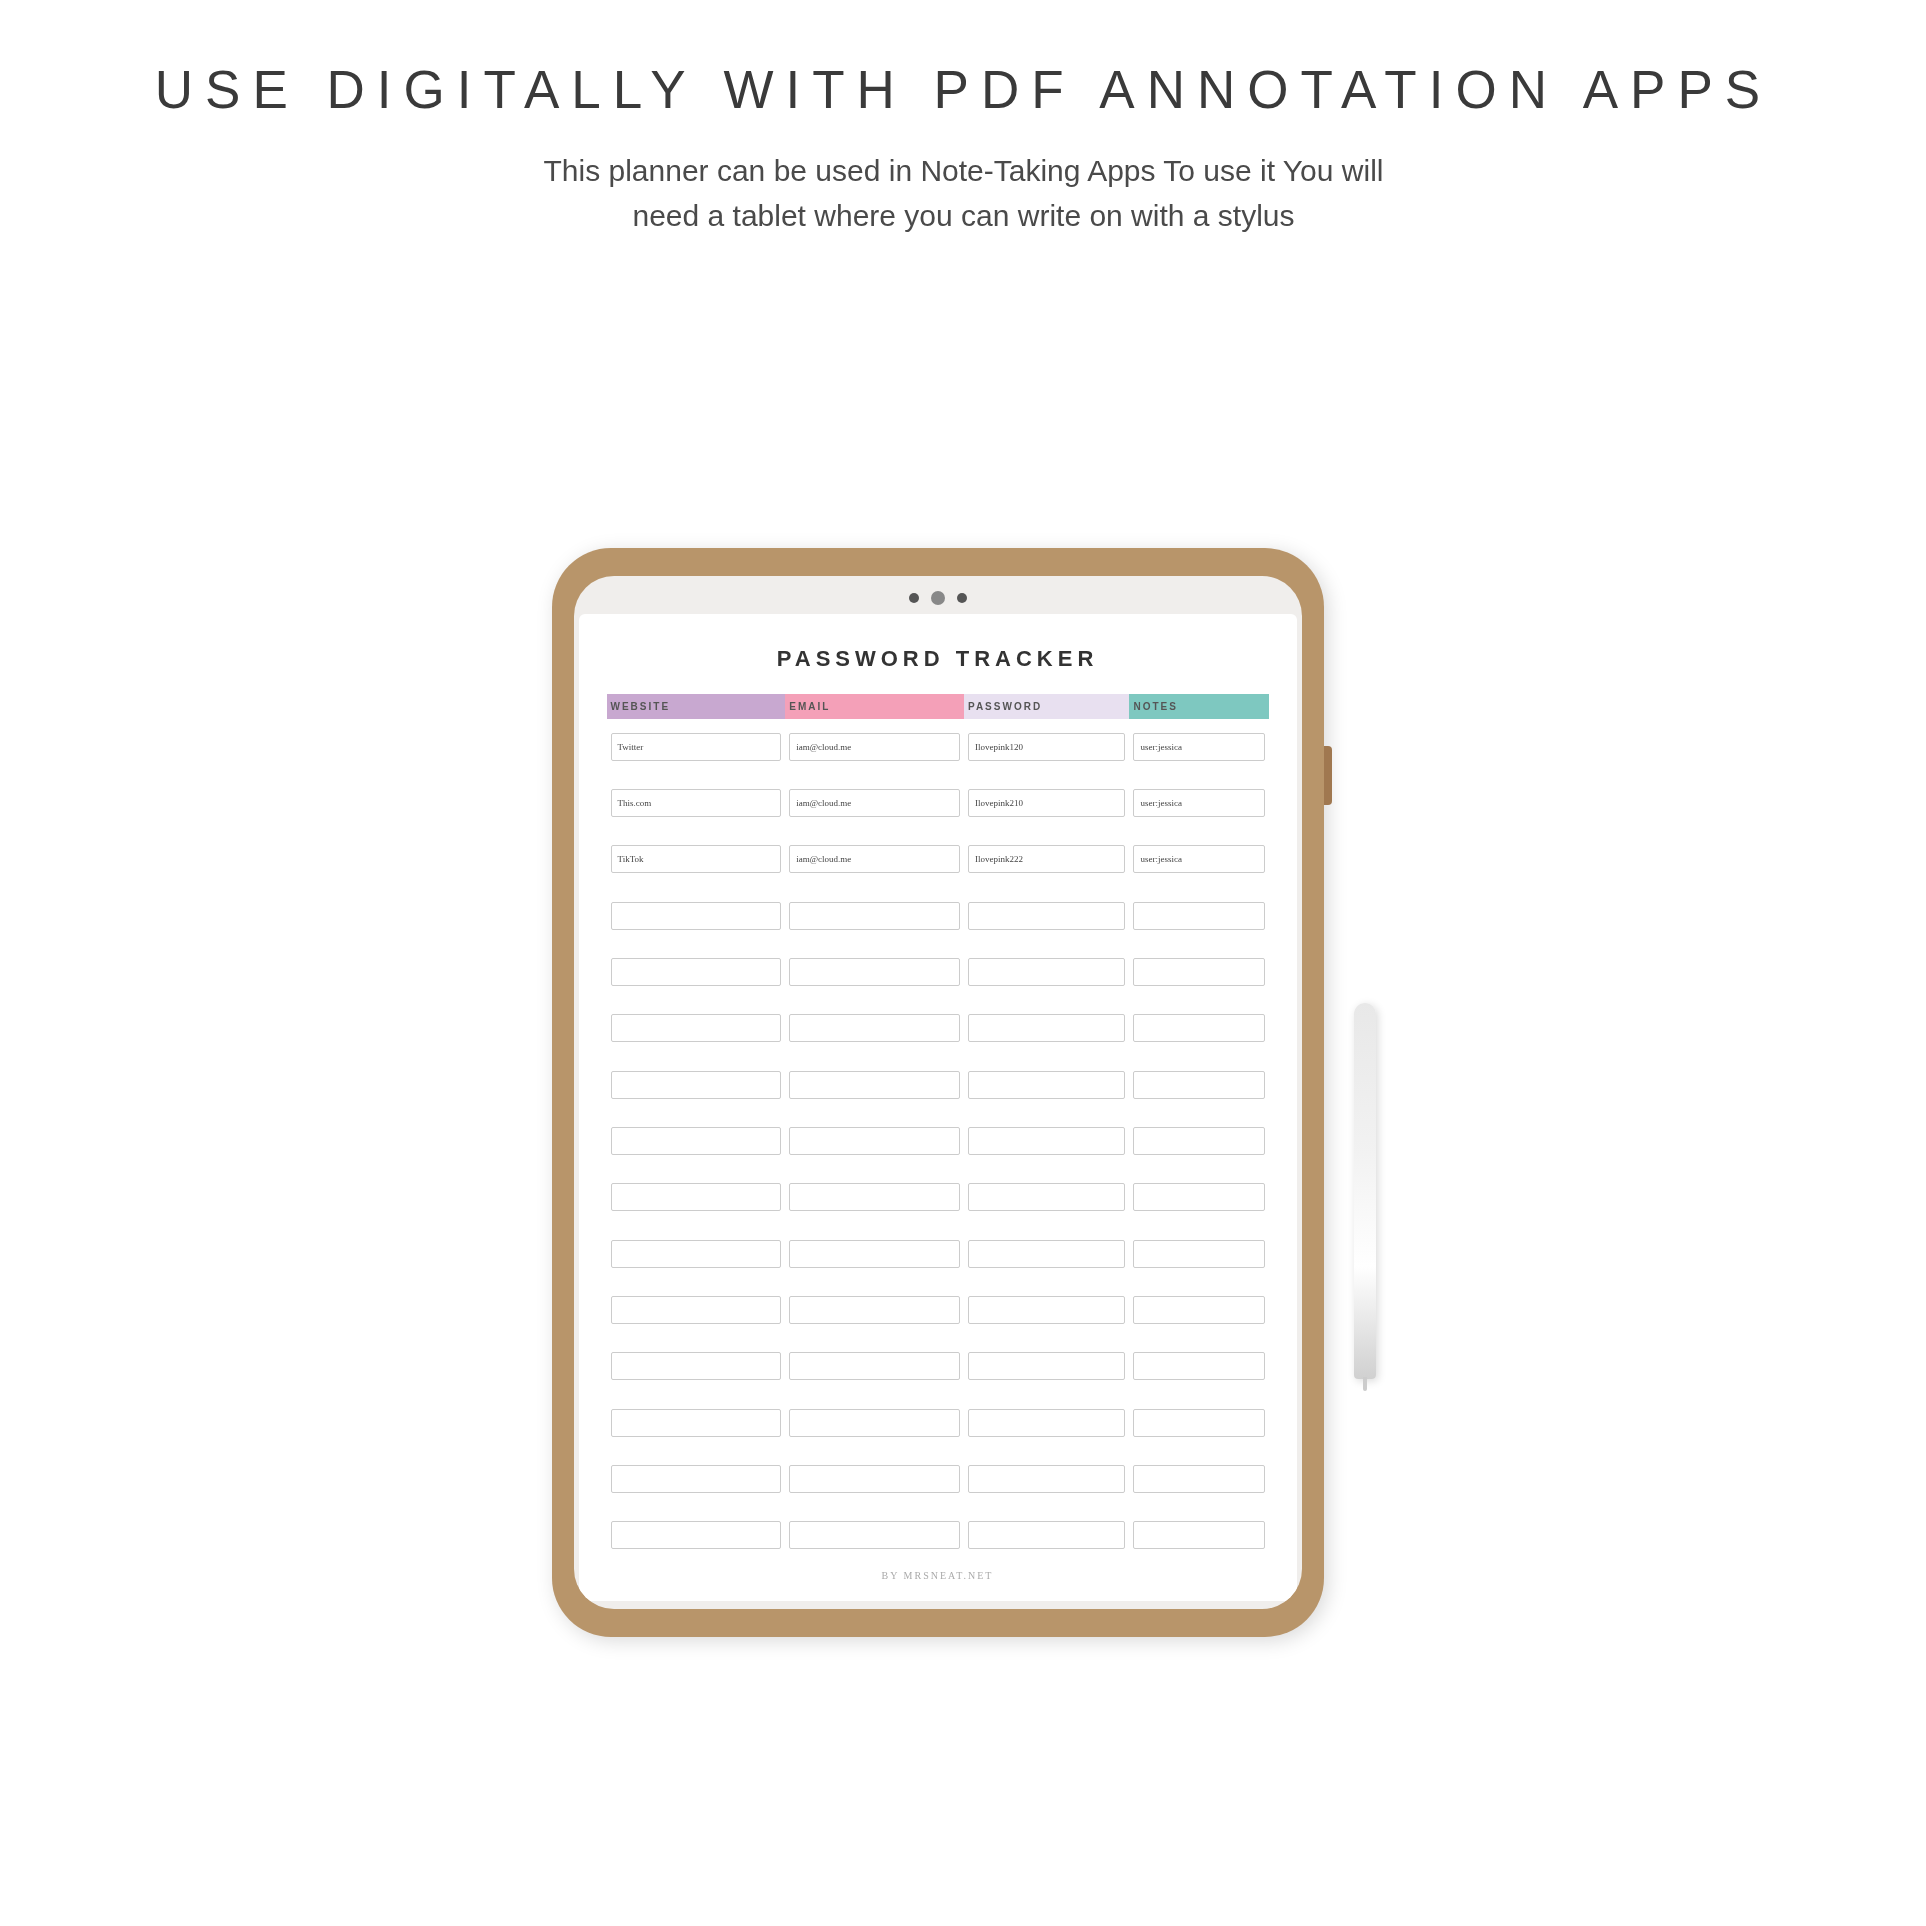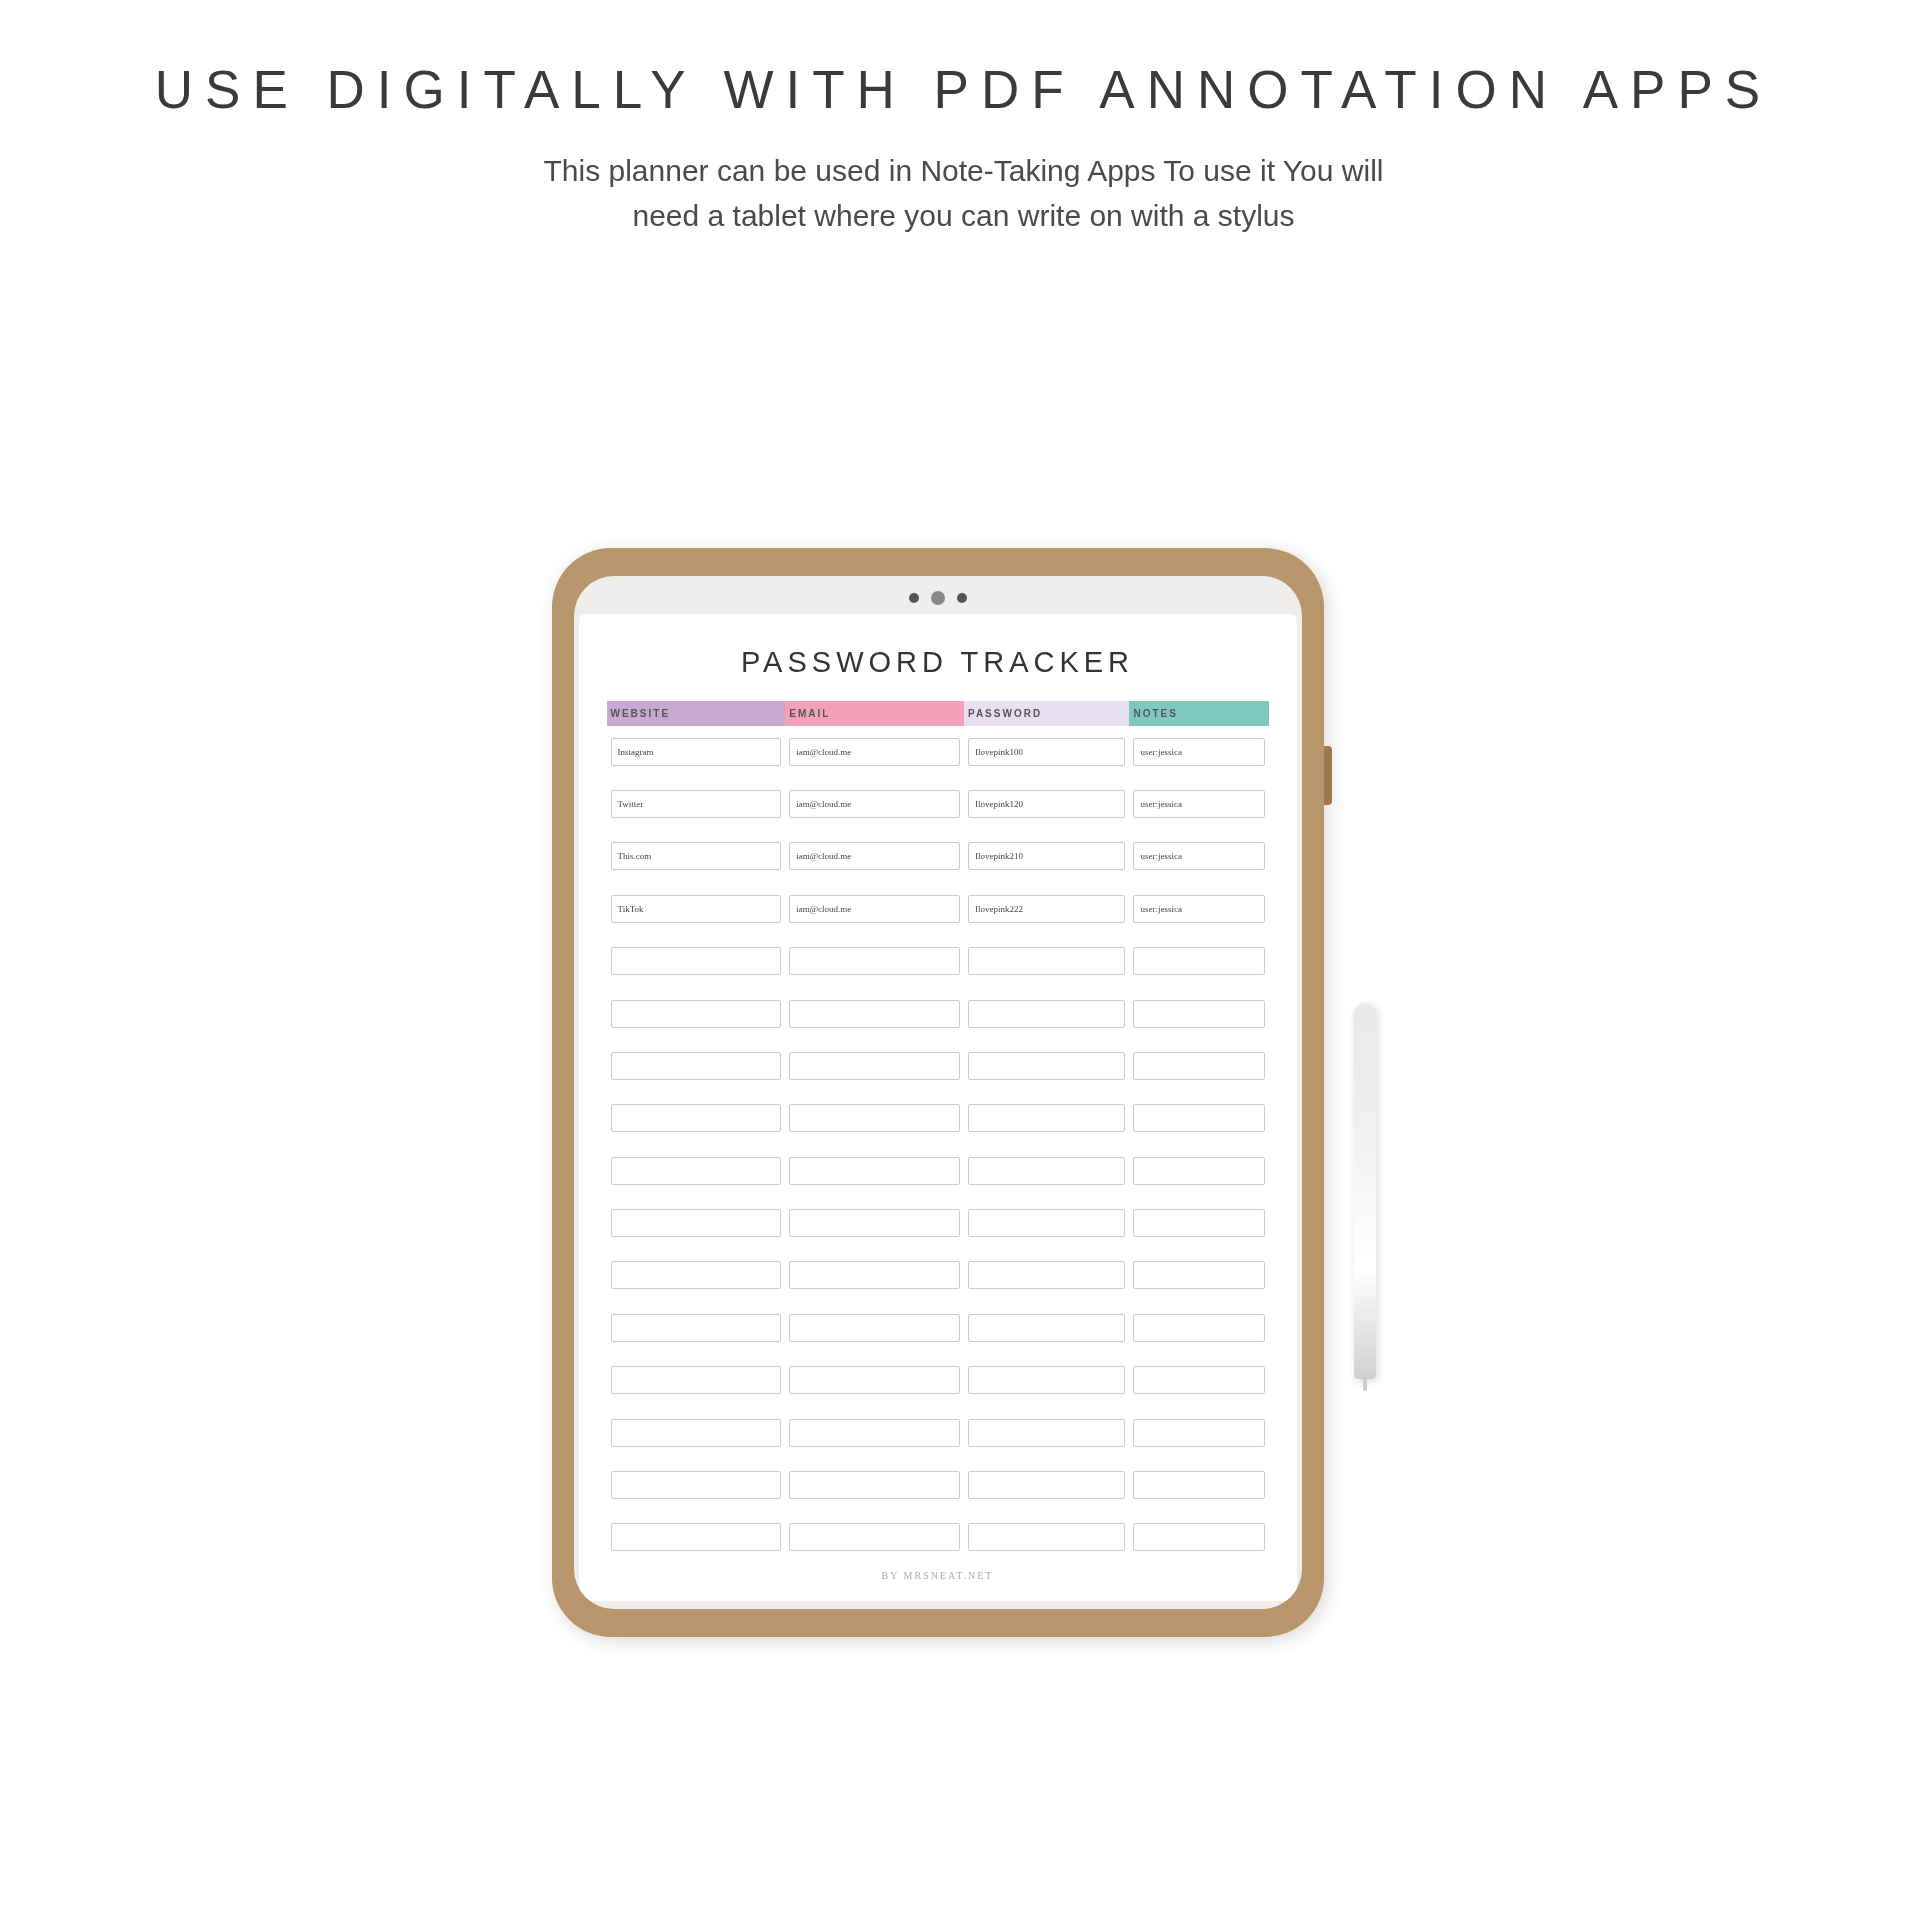--- a/index.html
+++ b/index.html
@@ -103,22 +103,22 @@
       margin: 0 5px 8px;
       padding: 32px 28px 20px;
       overflow: hidden;
       display: flex;
       flex-direction: column;
     }
 
     .tracker-title {
       text-align: center;
       font-family: 'Trebuchet MS', 'Arial', sans-serif;
-      font-size: 29px;
-      font-weight: 400;
+      font-size: 22px;
+      font-weight: 700;
       letter-spacing: 5px;
       color: #333;
       margin-bottom: 22px;
     }
 
     
     .tracker-table {
       width: 100%;
       border-collapse: collapse;
       flex: 1;
@@ -239,34 +239,20 @@
           </colgroup>
           <thead>
             <tr>
               <th class="header-cell header-website">WEBSITE</th>
               <th class="header-cell header-email">EMAIL</th>
               <th class="header-cell header-password">PASSWORD</th>
               <th class="header-cell header-notes">NOTES</th>
             </tr>
           </thead>
           <tbody id="tracker-body">
-          <tr>
-                <td class="data-cell">
-                  <div class="cell-box">Instagram</div>
-                </td>
-                <td class="data-cell">
-                  <div class="cell-box">iam@cloud.me</div>
-                </td>
-                <td class="data-cell">
-                  <div class="cell-box">Ilovepink100</div>
-                </td>
-                <td class="data-cell">
-                  <div class="cell-box">user:jessica</div>
-                </td>
-              </tr>
               <tr>
                 <td class="data-cell">
                   <div class="cell-box">Twitter</div>
                 </td>
                 <td class="data-cell">
                   <div class="cell-box">iam@cloud.me</div>
                 </td>
                 <td class="data-cell">
                   <div class="cell-box">Ilovepink120</div>
                 </td>

